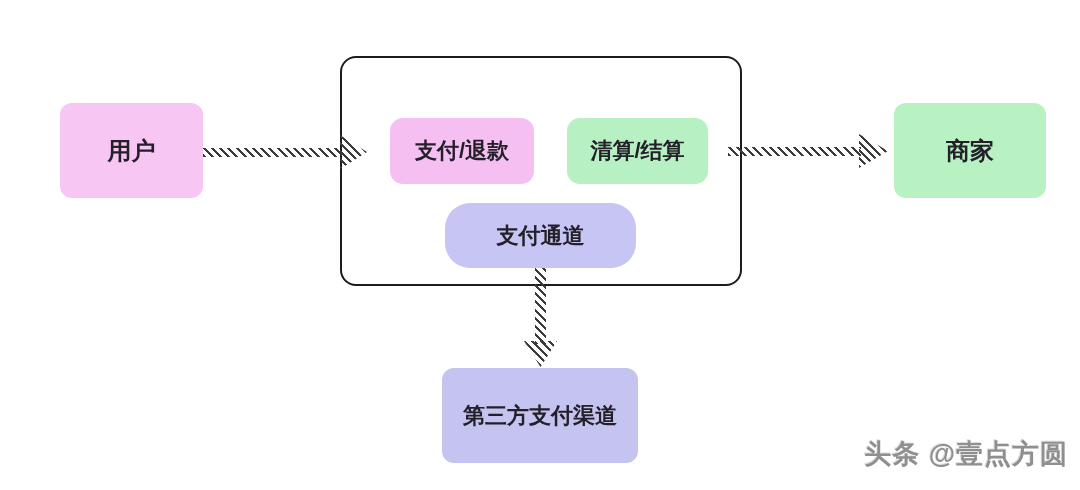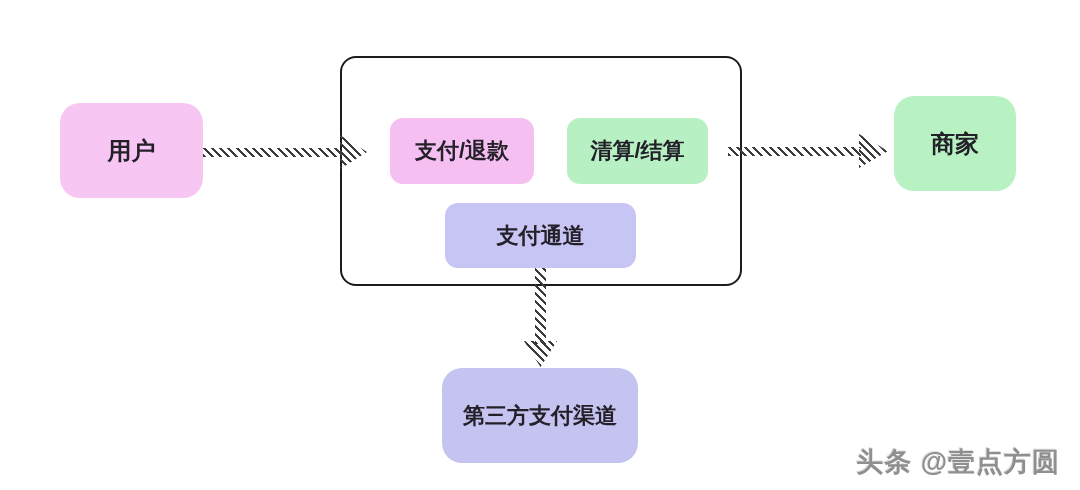--- a/index.html
+++ b/index.html
@@ -16,28 +16,28 @@
   }
   .node {
     position: absolute;
     display: flex;
     align-items: center;
     justify-content: center;
     font-weight: 700;
     color: #232029;
     text-align: center;
   }
-  .node-lg { border-radius: 20px; font-size: 24px; }
+  .node-lg { border-radius: 12px; font-size: 24px; }
   .node-sm { border-radius: 13px; font-size: 22px; }
 
   .node-user          { left: 60px;  top: 103px; width: 143px; height: 95px; }
   .node-pay-refund    { left: 390px; top: 118px; width: 144px; height: 66px; }
   .node-clearing      { left: 567px; top: 118px; width: 141px; height: 66px; text-align: right; }
   .node-channel       { left: 445px; top: 203px; width: 191px; height: 65px; }
-  .node-merchant      { left: 894px; top: 96px; width: 122px; height: 95px; text-align: right; }
+  .node-merchant      { left: 894px; top: 103px; width: 152px; height: 95px; text-align: right; }
   .node-third-party   { left: 442px; top: 368px; width: 196px; height: 95px; font-size: 22px; }
 
   .platform-container {
     position: absolute;
     left: 340px; top: 56px;
     width: 402px; height: 230px;
     border: 2px solid #1c1c1c;
     border-radius: 16px;
     background: transparent;
   }
@@ -56,28 +56,27 @@
 
   .shaft-user-platform   { left: 203px; top: 148px; width: 139px; }
   .head-user-platform    { left: 340px; top: 135px; width: 27px; height: 34px; }
   .shaft-platform-merchant { left: 728px; top: 147px; width: 133px; }
   .head-platform-merchant  { left: 859px; top: 134px; width: 29px; height: 34px; }
   .shaft-channel-thirdparty { left: 535px; top: 268px; height: 76px; }
   .head-channel-thirdparty  { left: 524px; top: 341px; width: 33px; height: 26px; }
 
   .watermark {
     position: absolute;
-    right: 20px; top: 436px;
+    right: 12px; top: 436px;
     font-size: 27px;
     font-weight: 700;
     letter-spacing: 1px;
     color: #8f8f8f;
     text-shadow: 1px 1px 0 #ffffff, -1px -1px 0 #dcdcdc;
     white-space: nowrap;
-    margin-top: 8px;
   }
 </style>
 </head>
 <body>
 
 <div class="canvas">
 
   <div class="platform-container"></div>
 
   <div class="node node-lg node-user" style="background: rgb(248, 198, 243);">
@@ -85,21 +84,21 @@
   </div>
 
   <div class="node node-sm node-pay-refund" style="background: rgb(246, 191, 241);">
     <span>支付/退款</span>
   </div>
 
   <div class="node node-sm node-clearing" style="background: rgb(183, 240, 194);">
     <span>清算/结算</span>
   </div>
 
-  <div class="node node-sm node-channel" style="background: rgb(198, 197, 243);">
+  <div class="node node-sm node-channel" style="background: rgb(198, 197, 243); border-radius: 25px;">
     <span>支付通道</span>
   </div>
 
   <div class="node node-lg node-merchant" style="background: rgb(184, 242, 195);">
     <span>商家</span>
   </div>
 
   <div class="node node-lg node-third-party" style="background: rgb(197, 196, 241);">
     <span>第三方支付渠道</span>
   </div>

